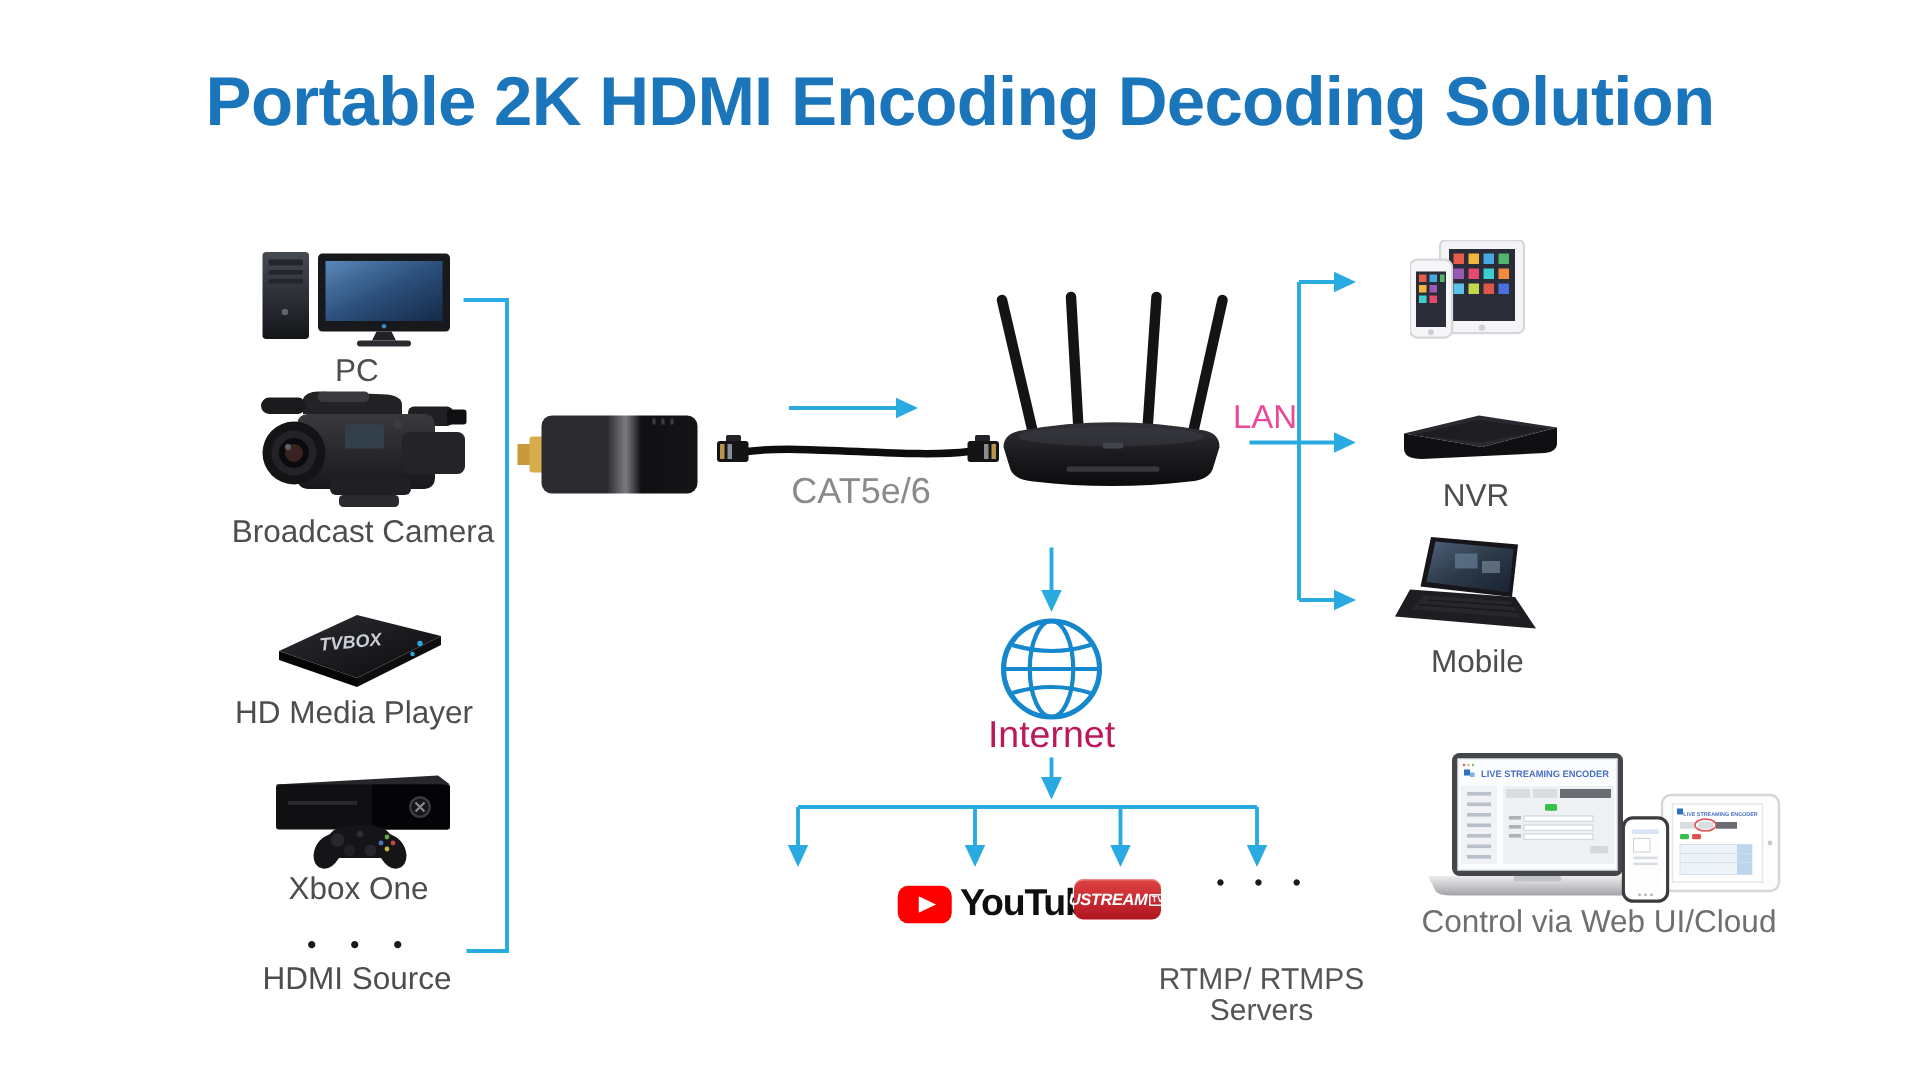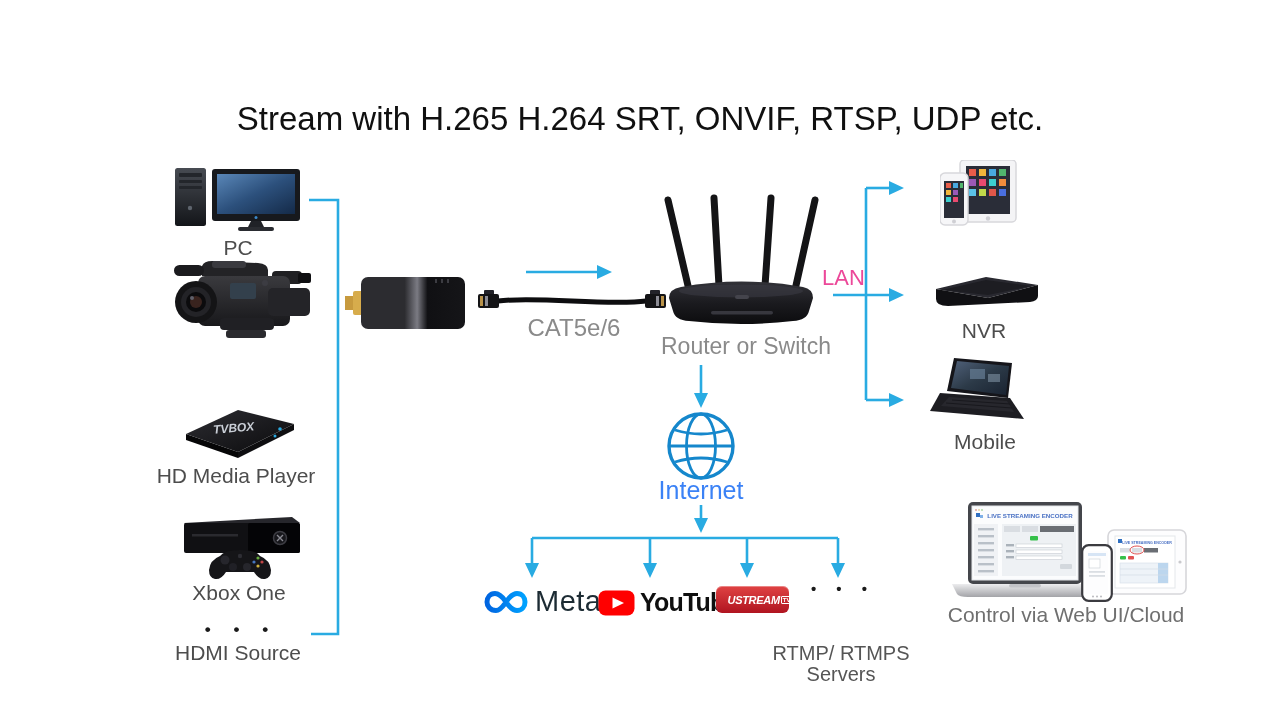--- a/index.html
+++ b/index.html
@@ -9,41 +9,41 @@
   .title{position:absolute;left:0;top:40px;width:1280px;text-align:center;
          font-size:46px;font-weight:bold;color:#1b75bb;letter-spacing:-0.5px;}
   .subtitle{position:absolute;left:0;top:100px;width:1280px;text-align:center;
             font-size:33px;color:#101010;}
   .lbl{position:absolute;transform:translateX(-50%);white-space:nowrap;line-height:1.1;}
   .lbl-dark{color:#4d4d4d;font-size:21px;}
   .lbl-gray{color:#8a8a8a;}
   .dots{position:absolute;transform:translateX(-50%);white-space:nowrap;
         color:#1a1a1a;font-size:17px;font-weight:bold;letter-spacing:9px;}
   .lan{position:absolute;color:#ec4899;font-size:22px;}
-  .internet-lbl{color:#3b82f6;font-size:25px;}
+  .internet-lbl{color:#be185d;font-size:25px;}
   .connectors{position:absolute;left:0;top:0;pointer-events:none;}
   .logo-row{position:absolute;display:flex;align-items:center;}
   .meta-text{font-size:29px;color:#1c2b33;margin-left:6px;letter-spacing:0.5px;}
   .yt-text{font-size:25px;font-weight:bold;color:#0f0f0f;margin-left:5px;letter-spacing:-0.8px;}
   .ustream{position:absolute;display:flex;align-items:center;justify-content:center;
            width:58px;height:27px;border-radius:6px;
            background:linear-gradient(#e04343,#b01420);
-           box-shadow:inset 0 1px 0 rgba(255,255,255,.35);padding-left:15px;}
+           box-shadow:inset 0 1px 0 rgba(255,255,255,.35);}
   .ustream-text{color:#fff;font-size:11px;font-weight:bold;font-style:italic;letter-spacing:-0.3px;}
   .ustream-tv{color:#fff;font-size:6px;font-weight:bold;border:1px solid #fff;border-radius:1px;
               padding:0 1px;margin-left:1px;font-style:normal;}
   .rtmp{position:absolute;transform:translateX(-50%);text-align:center;color:#555555;
         font-size:20px;line-height:1.05;white-space:nowrap;margin-top:46px;}
 </style>
 </head>
 <body>
 
 <div class="stage">
 
-  <div class="subtitle">Stream with H.265 H.264 SRT, ONVIF, RTSP, UDP etc.</div>
+  <div class="title">Portable 2K HDMI Encoding Decoding Solution</div>
 
   <svg class="connectors" width="1280" height="720" viewBox="0 0 1280 720">
     <defs>
       <marker id="ah" markerUnits="userSpaceOnUse" markerWidth="16" markerHeight="14" refX="1" refY="7" orient="auto">
         <polygon points="0,0 15,7 0,14" fill="#29abe2"></polygon>
       </marker>
     </defs>
     <g stroke="#29abe2" stroke-width="2.6" fill="none">
       <path d="M309,200 H338 V634 H311"></path>
       <path d="M526,272 H598" marker-end="url(#ah)"></path>
@@ -103,20 +103,21 @@
     <circle cx="24" cy="44" r="21" fill="#141416"></circle>
     <circle cx="24" cy="44" r="15" fill="#232327"></circle>
     <circle cx="24" cy="44" r="10" fill="#0b0b0d"></circle>
     <circle cx="24" cy="44" r="6" fill="#39231e"></circle>
     <circle cx="20" cy="40" r="2" fill="#60606a"></circle>
     <rect x="58" y="25" width="26" height="16" rx="2" fill="#33404c"></rect>
     <circle cx="93" cy="25" r="3" fill="#3c3c42"></circle>
     <rect x="48" y="60" width="54" height="12" rx="4" fill="#202024"></rect>
     <rect x="54" y="72" width="40" height="8" rx="3" fill="#2a2a2e"></rect>
   </svg>
+  <div class="lbl lbl-dark" style="left:242px;top:343px">Broadcast Camera</div>
 
   <svg class="abs" style="left:176px;top:396px" width="126" height="64" viewBox="0 0 126 64">
     <defs>
       <linearGradient id="tvg" x1="0" y1="0" x2="1" y2="1">
         <stop offset="0" stop-color="#2d2d32"></stop>
           <stop offset="1" stop-color="#0b0b0d"></stop>
       </linearGradient>
     </defs>
     <polygon points="10,38 62,56 62,62 10,44" fill="#060607"></polygon>
     <polygon points="62,56 118,28 118,34 62,62" fill="#0e0e10"></polygon>
@@ -191,21 +192,20 @@
     </defs>
     <line x1="34" y1="98" x2="13" y2="8" stroke="#141416" stroke-width="7" stroke-linecap="round"></line>
     <line x1="64" y1="94" x2="59" y2="6" stroke="#141416" stroke-width="7" stroke-linecap="round"></line>
     <line x1="110" y1="94" x2="116" y2="6" stroke="#141416" stroke-width="7" stroke-linecap="round"></line>
     <line x1="140" y1="98" x2="160" y2="8" stroke="#141416" stroke-width="7" stroke-linecap="round"></line>
     <path d="M14,106 Q14,97 26,95 Q86,84 148,95 Q158,97 158,106 L154,119 Q152,128 138,129 Q86,135 34,129 Q20,128 18,119 Z" fill="url(#rg)"></path>
     <ellipse cx="86" cy="99" rx="62" ry="6.5" fill="#3d3d45" opacity="0.55"></ellipse>
     <rect x="56" y="119" width="62" height="3.5" rx="1.7" fill="#37373e"></rect>
     <rect x="80" y="103" width="14" height="4" rx="2" fill="#44444c"></rect>
   </svg>
-  <div class="lbl lbl-gray" style="left:746px;top:334px;font-size:23px">Router or Switch</div>
   <div class="lan" style="left:822px;top:265px">LAN</div>
 
   <svg class="abs" style="left:940px;top:160px" width="78" height="66" viewBox="0 0 78 66">
     <rect x="20" y="0" width="56" height="62" rx="4" fill="#f4f4f6" stroke="#d7d7db" stroke-width="1.5"></rect>
     <rect x="26" y="6" width="44" height="48" fill="#2a2d38"></rect>
     <g>
       <rect x="29" y="9" width="7" height="7" fill="#e85d4a"></rect>
         <rect x="39" y="9" width="7" height="7" fill="#f2b63c"></rect>
       <rect x="49" y="9" width="7" height="7" fill="#49a8e0"></rect>
         <rect x="59" y="9" width="7" height="7" fill="#51b56d"></rect>
@@ -263,32 +263,20 @@
     <g stroke="#1587cc" fill="none">
       <circle cx="39" cy="36" r="32" stroke-width="3.4"></circle>
       <ellipse cx="39" cy="36" rx="14.5" ry="32" stroke-width="2.8"></ellipse>
       <line x1="7" y1="36" x2="71" y2="36" stroke-width="2.8"></line>
       <path d="M13,20 Q39,28 65,20" stroke-width="2.8"></path>
       <path d="M13,52 Q39,44 65,52" stroke-width="2.8"></path>
     </g>
   </svg>
   <div class="lbl internet-lbl" style="left:701px;top:477px">Internet</div>
 
-  <div class="logo-row" style="left:483px;top:585px">
-    <svg width="46" height="32" viewBox="0 0 46 30">
-      <defs>
-        <linearGradient id="metag" x1="0" y1="0" x2="1" y2="0">
-          <stop offset="0" stop-color="#0064e0"></stop>
-            <stop offset="1" stop-color="#00a2ff"></stop>
-        </linearGradient>
-      </defs>
-      <path d="M13,23.5 C7,23.5 4,19 4,15 C4,10.5 7,6.5 12,6.5 C17.5,6.5 20.5,11.5 23,15 C25.5,18.5 28.5,23.5 34,23.5 C39,23.5 42,19.5 42,15 C42,10.5 39,6.5 34,6.5 C28.5,6.5 25.5,11.5 23,15 C20.5,18.5 17.5,23.5 13,23.5 Z" stroke="url(#metag)" stroke-width="5" fill="none" stroke-linejoin="round"></path>
-    </svg>
-    <span class="meta-text">Meta</span>
-  </div>
 
   <div class="logo-row" style="left:598px;top:588px">
     <svg width="37" height="26" viewBox="0 0 37 26">
       <rect x="0.5" y="0.5" width="36" height="25" rx="7" fill="#ff0000"></rect>
       <polygon points="14.5,7.5 26,13 14.5,18.5" fill="#ffffff"></polygon>
     </svg>
     <span class="yt-text">YouTube</span>
   </div>
 
   <div class="ustream" style="left:716px;top:586px">

